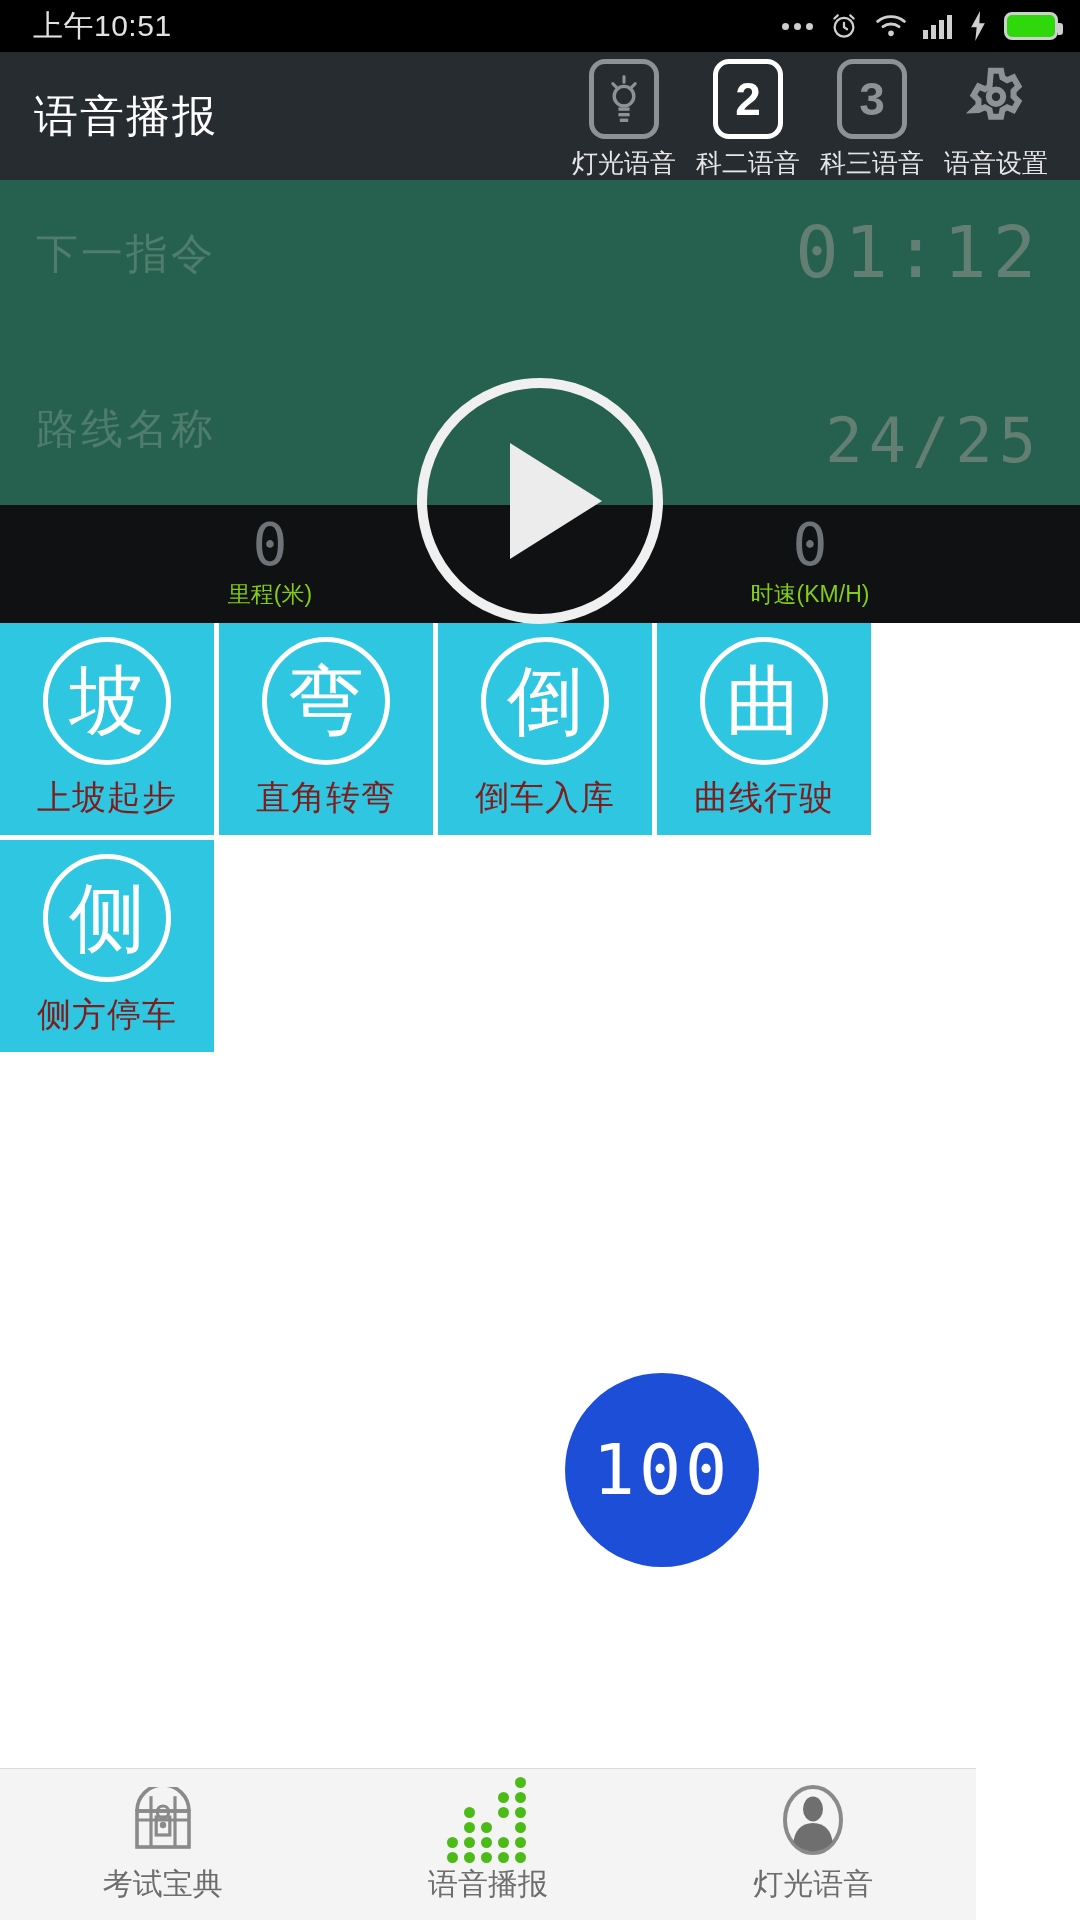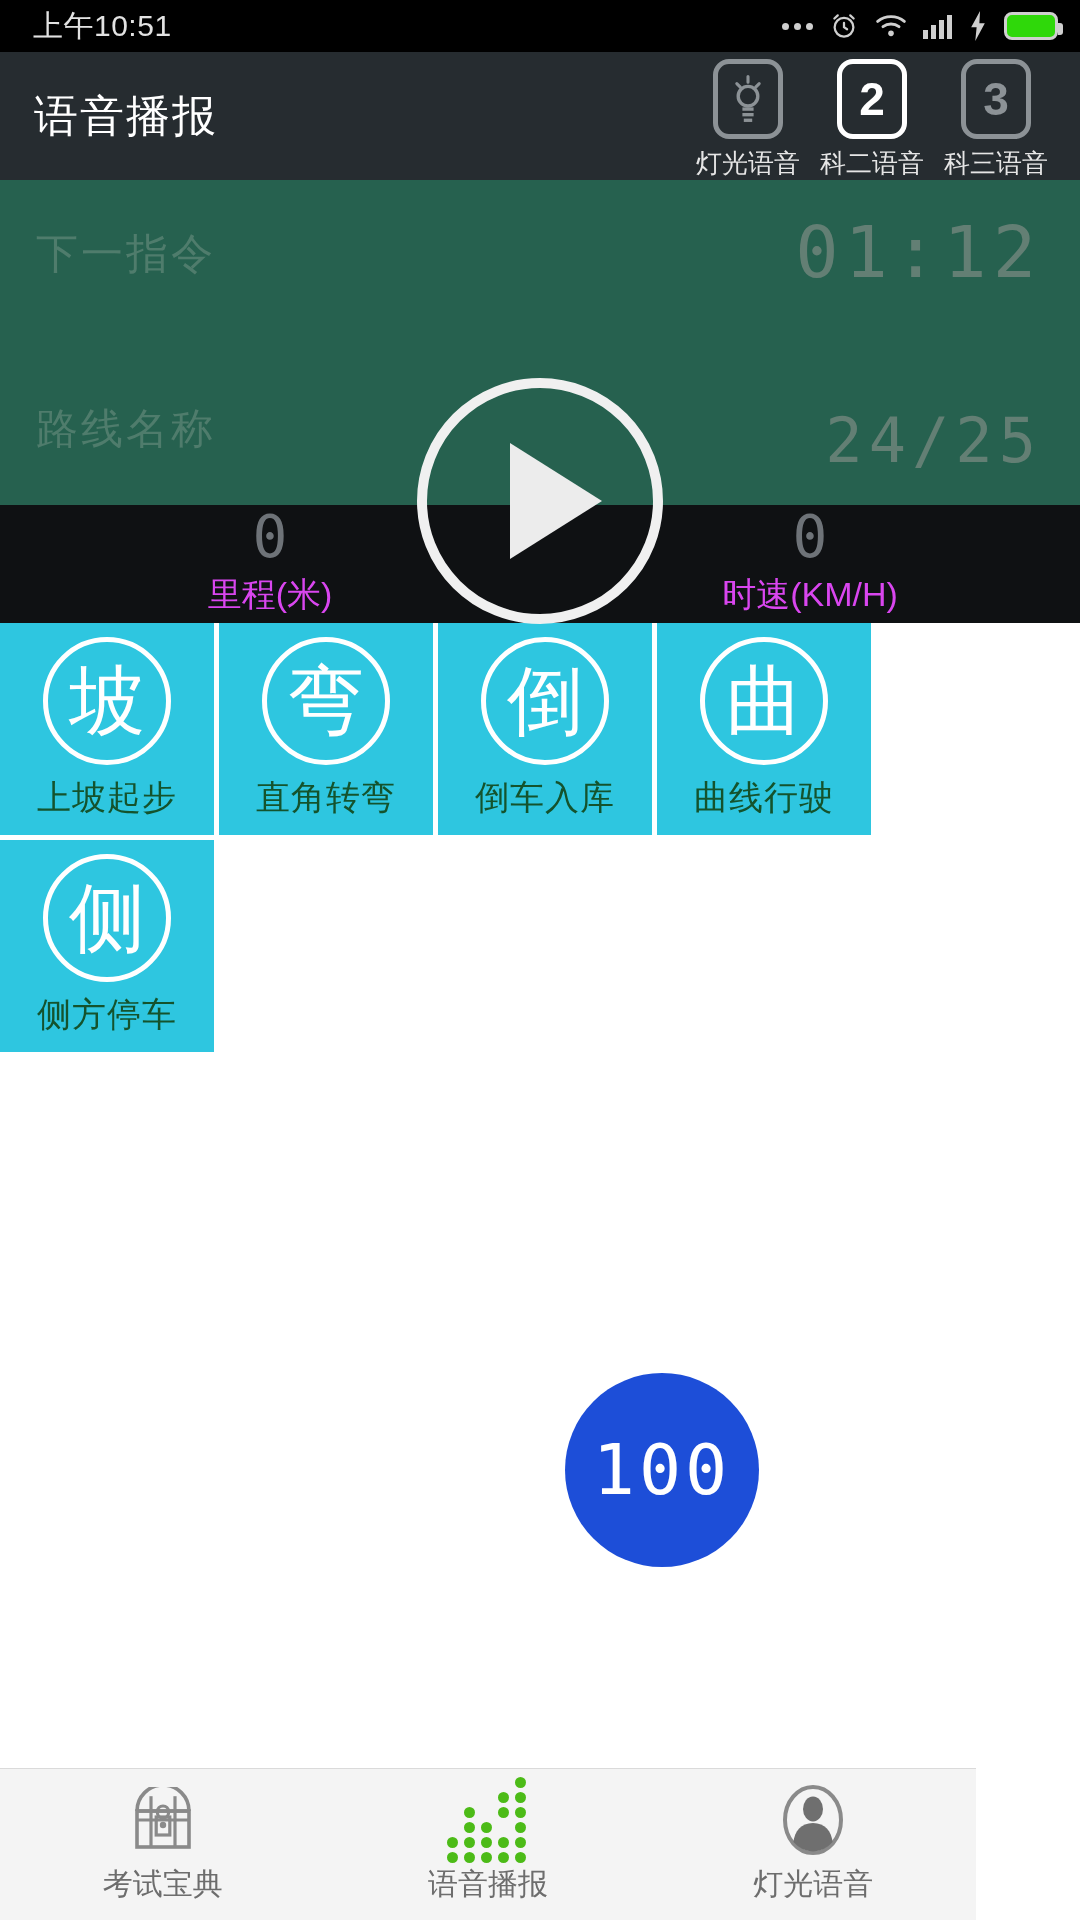--- a/index.html
+++ b/index.html
@@ -92,37 +92,37 @@
   
   .metrics{
     height:118px; background:#0f1113; display:flex; align-items:center;
     position:relative;
   }
   .metric{ flex:1; display:flex; flex-direction:column; align-items:center; }
   .metric .val{
     color:#6e7378; font-size:58px; line-height:.95;
     font-family:"DejaVu Sans Mono","Liberation Mono",monospace;
   }
-  .metric .lab{ color:#d946ef; font-size:34px; margin-top:6px; }
+  .metric .lab{ color:#84cc16; font-size:23px; margin-top:6px; }
 
   
   .tiles{
     display:flex; flex-wrap:wrap; background:#fff; padding:0;
   }
   .tile{
     width:214px; height:212px; margin:0 5px 5px 0; background:#2ec6e0;
     display:flex; flex-direction:column; align-items:center; justify-content:center;
   }
   .tile:nth-child(5n){ margin-right:0; }
   .tile .glyph{
     width:128px;height:128px;border:5px solid #fff;border-radius:50%;
     display:flex;align-items:center;justify-content:center;
     color:#fff;font-size:76px; line-height:1;
   }
-  .tile .tlabel{ color:#14532d;font-size:34px;margin-top:10px;letter-spacing:1px; }
+  .tile .tlabel{ color:#7f1d1d;font-size:34px;margin-top:10px;letter-spacing:1px; }
 
   
   .score{
     position:absolute; left:565px; top:1373px;
     width:194px;height:194px;border-radius:50%;background:#1d4ed8;
     display:flex;align-items:center;justify-content:center;
     color:#fff; font-size:70px; letter-spacing:4px;
     font-family:"DejaVu Sans Mono","Liberation Mono",monospace;
   }
 
@@ -201,20 +201,29 @@
       <div class="navlabel">科二语音</div>
     </div>
 
     <div class="navitem">
       <div class="navicon">
         <div class="chip">3</div>
       </div>
       <div class="navlabel">科三语音</div>
     </div>
 
+    <div class="navitem">
+      <div class="navicon">
+        <svg width="76" height="76" viewBox="0 0 24 24">
+          <path fill="none" stroke="#8c9296" stroke-width="2" d="M10.3 2.6h3.4l.45 2.25 1.55.9 2.1-.95 1.7 2.95-1.65 1.6v1.8l1.65 1.6-1.7 2.95-2.1-.95-1.55.9-.45 2.25h-3.4l-.45-2.25-1.55-.9-2.1.95L4.5 15.75l1.65-1.6v-1.8L4.5 10.75l1.7-2.95 2.1.95 1.55-.9z"></path>
+          <circle cx="12" cy="11.25" r="2.4" fill="none" stroke="#8c9296" stroke-width="2"></circle>
+        </svg>
+      </div>
+      <div class="navlabel">语音设置</div>
+    </div>
 
   </div>
 </div>
 
 <div class="player">
   <div class="ptext next">下一指令</div>
   <div class="ptext route">路线名称</div>
   <div class="seg timer">01:12</div>
   <div class="seg count">24/25</div>
 

